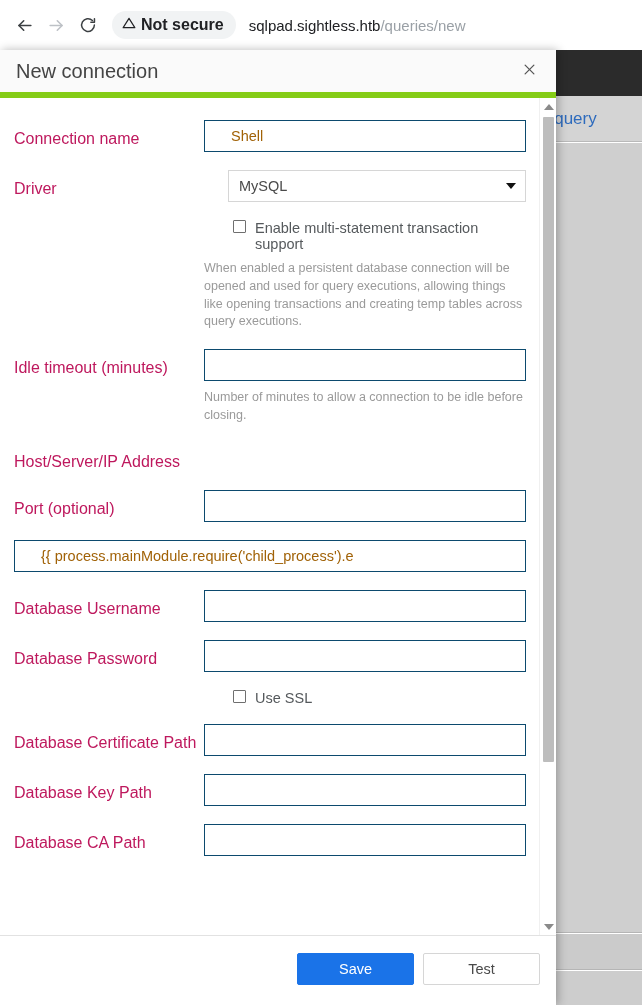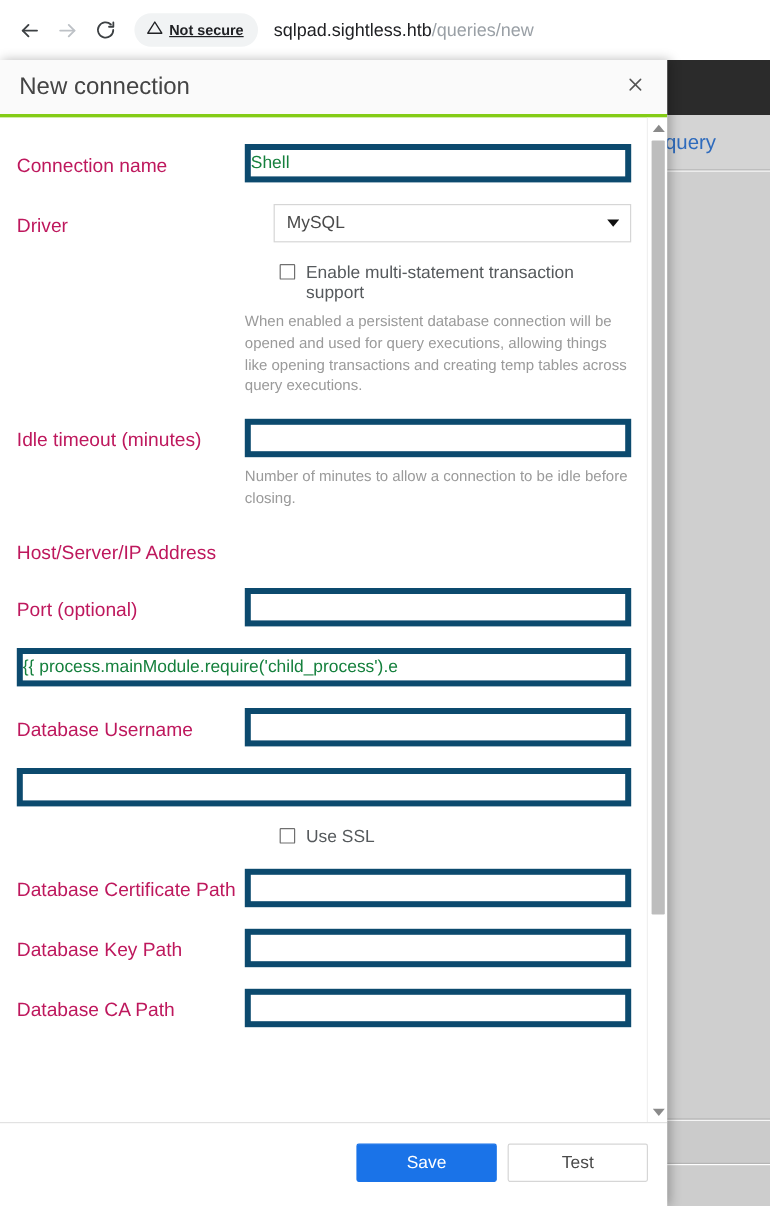--- a/index.html
+++ b/index.html
@@ -53,25 +53,24 @@
     display: flex;
     align-items: center;
     gap: 5px;
     background: #f1f3f4;
     border-radius: 16px;
     height: 28px;
     padding: 0 12px 0 10px;
     flex: 0 0 auto;
   }
   .security-chip .chip-label {
-    font-size: 12px;
+    font-size: 16px;
     font-weight: bold;
     color: #202124;
     white-space: nowrap;
-    text-decoration: underline;
   }
 
   .url-text {
     margin-left: 13px;
     font-size: 15px;
     color: #202124;
     white-space: nowrap;
     overflow: hidden;
   }
   .url-text .url-path { color: #9aa0a6; }
@@ -137,21 +136,21 @@
     display: flex;
     flex-direction: column;
     overflow: hidden;
   }
 
   .modal-header {
     position: relative;
     height: 48px;
     flex: 0 0 48px;
     background: #fafafa;
-    border-bottom: 3px solid #84cc16;
+    border-bottom: 6px solid #84cc16;
     display: flex;
     align-items: center;
     padding: 0 16px;
   }
   .modal-title {
     font-size: 20px;
     color: #444444;
     font-weight: normal;
   }
   .modal-close {
@@ -223,26 +222,26 @@
     line-height: 1.25;
   }
   .form-control {
     flex: 1 1 auto;
     min-width: 0;
   }
 
   .text-input {
     width: 100%;
     height: 32px;
-    border: 5px solid #0c4a6e;
+    border: 1px solid #0c4a6e;
     background: #ffffff;
     font-family: "Liberation Sans", sans-serif;
     font-size: 14.5px;
-    color: #15803d;
-    padding: 0 0;
+    color: #a16207;
+    padding: 0 26px;
     outline: none;
     border-radius: 0;
     display: block;
   }
   .text-input::placeholder { color: #b0b0b0; }
 
   .select-wrap { position: relative; margin-left: 24px; }
   .select-input {
     width: 100%;
     height: 32px;
@@ -449,20 +448,21 @@
       </div>
 
       <div class="form-row">
         <div class="form-label">Database Username</div>
         <div class="form-control">
           <input class="text-input" type="text" value="" style="">
         </div>
       </div>
 
       <div class="form-row">
+        <div class="form-label">Database Password</div>
         <div class="form-control">
           <input class="text-input" type="password" value="" style="">
         </div>
       </div>
 
       <div class="form-row">
         <div class="form-label"></div>
         <div class="form-control">
           <div class="check-row">
             <span class="checkbox"></span>

